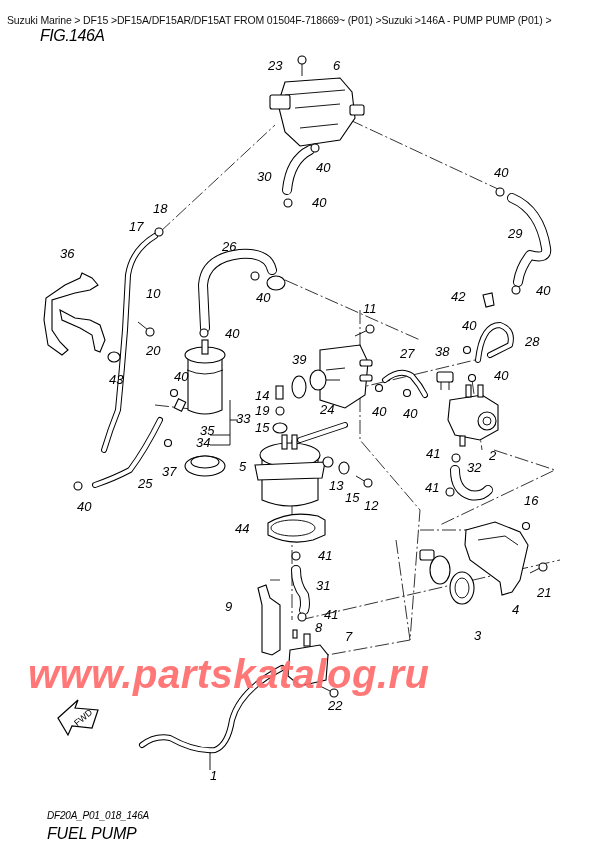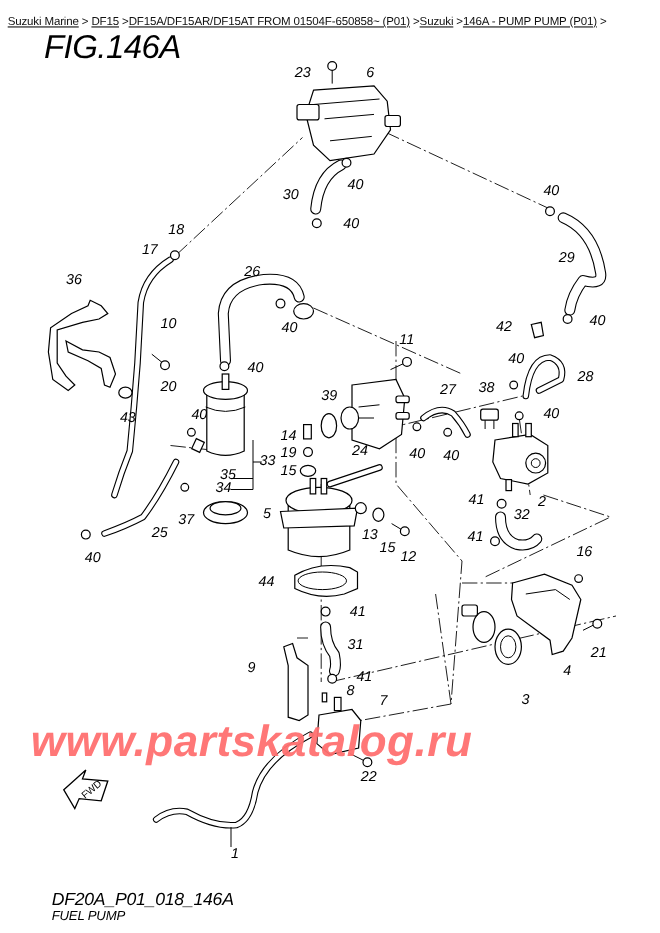--- a/index.html
+++ b/index.html
@@ -1,37 +1,37 @@
 <!DOCTYPE html>
 <html><head>
 <meta charset="utf-8">
 <style>
   html, body { margin: 0; padding: 0; background: #ffffff; }
   body { width: 600px; height: 848px; position: relative; overflow: hidden; font-family: "Liberation Sans", sans-serif; color: #000; }
   .breadcrumb { position: absolute; left: 7px; top: 14px; font-size: 10.5px; letter-spacing: -0.15px; white-space: nowrap; color: #111; }
-  .breadcrumb span.crumb { cursor: pointer; text-decoration: underline; }
-  .fig-title { position: absolute; left: 40px; top: 27px; font-size: 30px; font-style: italic; font-family: "Liberation Sans", sans-serif; letter-spacing: -0.5px; }
+  .breadcrumb span.crumb { cursor: pointer; }
+  .fig-title { position: absolute; left: 40px; top: 27px; font-size: 16px; font-style: italic; font-family: "Liberation Sans", sans-serif; letter-spacing: -0.5px; }
   svg.diagram { position: absolute; left: 0; top: 0; }
   .callout { font-family: "Liberation Sans", sans-serif; font-style: italic; font-size: 13px; fill: #000; }
   .part { fill: #fff; stroke: #000; stroke-width: 1.1; }
   .line { fill: none; stroke: #000; stroke-width: 0.9; }
   .dash { fill: none; stroke: #000; stroke-width: 0.8; stroke-dasharray: 14 3 2 3; }
   .hose { fill: none; stroke: #000; stroke-width: 10; stroke-linecap: round; stroke-linejoin: round; }
   .hose-in { fill: none; stroke: #fff; stroke-width: 8; stroke-linecap: round; stroke-linejoin: round; }
   .tube { fill: none; stroke: #000; stroke-width: 6; stroke-linecap: round; stroke-linejoin: round; }
   .tube-in { fill: none; stroke: #fff; stroke-width: 4; stroke-linecap: round; stroke-linejoin: round; }
-  .footer-code { position: absolute; left: 47px; top: 810px; font-size: 16px; font-style: italic; letter-spacing: -0.2px; }
-  .footer-name { position: absolute; left: 47px; top: 825px; font-size: 12px; font-style: italic; letter-spacing: -0.2px; }
+  .footer-code { position: absolute; left: 47px; top: 810px; font-size: 10px; font-style: italic; letter-spacing: -0.2px; }
+  .footer-name { position: absolute; left: 47px; top: 825px; font-size: 16px; font-style: italic; letter-spacing: -0.2px; }
   .watermark { position: absolute; left: 28px; top: 652px; font-size: 40px; font-weight: bold; font-style: italic; color: #ff7070; opacity: 0.95; letter-spacing: 0.5px; font-family: "Liberation Sans", sans-serif; white-space: nowrap; }
 </style>
 </head>
 <body>
 
 <div class="breadcrumb">
-  <span class="crumb">Suzuki Marine</span><span> &gt; </span><span class="crumb">DF15</span><span> &gt;</span><span class="crumb">DF15A/DF15AR/DF15AT FROM 01504F-650858~ (P01)</span><span> &gt;</span><span class="crumb">Suzuki</span><span> &gt;</span><span class="crumb">146A - PUMP PUMP (P01)</span><span> &gt;</span>
+  <span class="crumb">Suzuki Marine</span><span> &gt; </span><span class="crumb">DF15</span><span> &gt;</span><span class="crumb">DF15A/DF15AR/DF15AT FROM 01504F-718669~ (P01)</span><span> &gt;</span><span class="crumb">Suzuki</span><span> &gt;</span><span class="crumb">146A - PUMP PUMP (P01)</span><span> &gt;</span>
 </div>
 
 <div class="fig-title">FIG.146A</div>
 
 <svg class="diagram" width="600" height="848" viewBox="0 0 600 848" xmlns="http://www.w3.org/2000/svg">
 
   <g>
     <path class="dash" d="M160 232 L275 125"></path>
     <path class="dash" d="M350 120 L500 190"></path>
     <path class="dash" d="M285 280 L420 340"></path>

